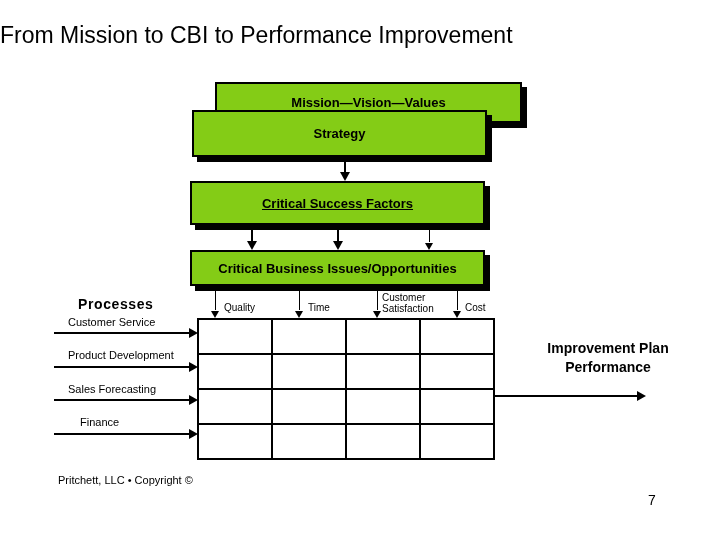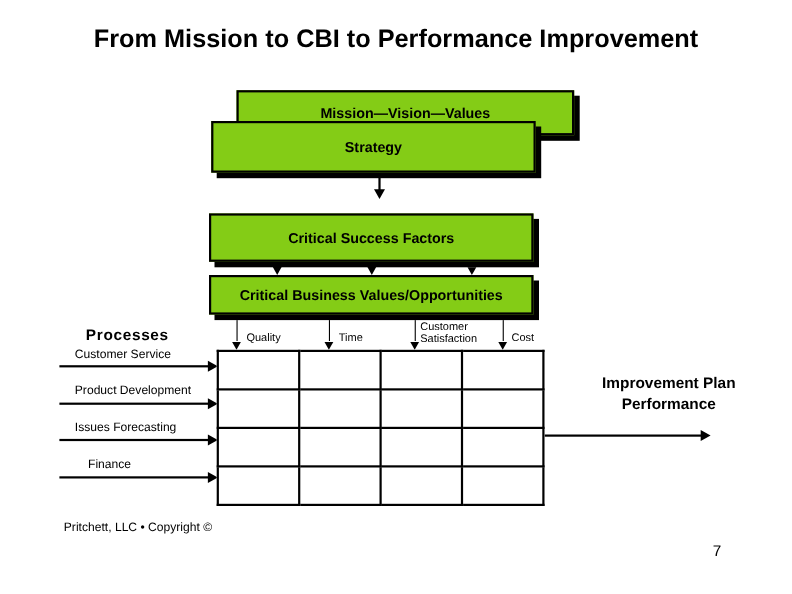--- a/index.html
+++ b/index.html
@@ -18,23 +18,23 @@
     background: #ffffff;
     overflow: hidden;
   }
 
   
   .slide-title {
     position: absolute;
     left: 0;
     top: 22px;
     width: 720px;
-    text-align: center;
+    text-align: left;
     font-size: 23px;
-    font-weight: bold;
+    font-weight: normal;
     letter-spacing: 0px;
     line-height: 26px;
     white-space: nowrap;
   }
 
   
   .pbox {
     position: absolute;
     background: #84cc16;
     border: 2px solid #000000;
@@ -43,21 +43,21 @@
     align-items: center;
     justify-content: center;
     font-size: 13px;
     font-weight: bold;
     box-shadow: 5px 5px 0 0 #000000;
   }
   .pbox span { display: block; }
 
   #box-mission   { left: 215px; top: 82px;  width: 307px; height: 41px; z-index: 2; }
   #box-strategy  { left: 192px; top: 110px; width: 295px; height: 47px; z-index: 3; }
-  #box-csf       { left: 190px; top: 194px; width: 295px; height: 44px; z-index: 4; }
+  #box-csf       { left: 190px; top: 181px; width: 295px; height: 44px; z-index: 4; text-decoration: underline; }
   #box-cbi       { left: 190px; top: 250px; width: 295px; height: 36px; z-index: 4; }
 
   
   .varrow {
     position: absolute;
     width: 2px;
     background: #000000;
     z-index: 1;
   }
   .varrow::after {
@@ -194,38 +194,38 @@
 
   <div class="pbox" id="box-csf">
     <span>Critical Success Factors</span>
   </div>
 
   <div class="varrow" style="left:251px; top:229px; height:13px;"></div>
   <div class="varrow" style="left:337px; top:229px; height:13px;"></div>
   <div class="varrow thin" style="left:429px; top:229px; height:13px;"></div>
 
   <div class="pbox" id="box-cbi">
-    <span>Critical Business Values/Opportunities</span>
+    <span>Critical Business Issues/Opportunities</span>
   </div>
 
   <div class="varrow thin" style="left:215px; top:291px; height:19px;"></div>
   <div class="varrow thin" style="left:299px; top:291px; height:19px;"></div>
   <div class="varrow thin" style="left:377px; top:291px; height:19px;"></div>
   <div class="varrow thin" style="left:457px; top:291px; height:19px;"></div>
 
   <div class="colhead" style="left:224px; top:302px;">Quality</div>
   <div class="colhead" style="left:308px; top:302px;">Time</div>
   <div class="colhead" style="left:382px; top:292px; width:60px; white-space:normal;">Customer Satisfaction</div>
   <div class="colhead" style="left:465px; top:302px;">Cost</div>
 
   <div id="processes-title">Processes</div>
 
   <div class="rowlabel" style="left:68px; top:316px;">Customer Service</div>
   <div class="rowlabel" style="left:68px; top:349px;">Product Development</div>
-  <div class="rowlabel" style="left:68px; top:383px;">Issues Forecasting</div>
+  <div class="rowlabel" style="left:68px; top:383px;">Sales Forecasting</div>
   <div class="rowlabel" style="left:68px; top:416px;padding-left:12px;">Finance</div>
 
   <div class="harrow" style="left:54px; top:332px; width:136px;"></div>
   <div class="harrow" style="left:54px; top:366px; width:136px;"></div>
   <div class="harrow" style="left:54px; top:399px; width:136px;"></div>
   <div class="harrow" style="left:54px; top:433px; width:136px;"></div>
 
   <table id="matrix">
     <tbody>
       <tr>

